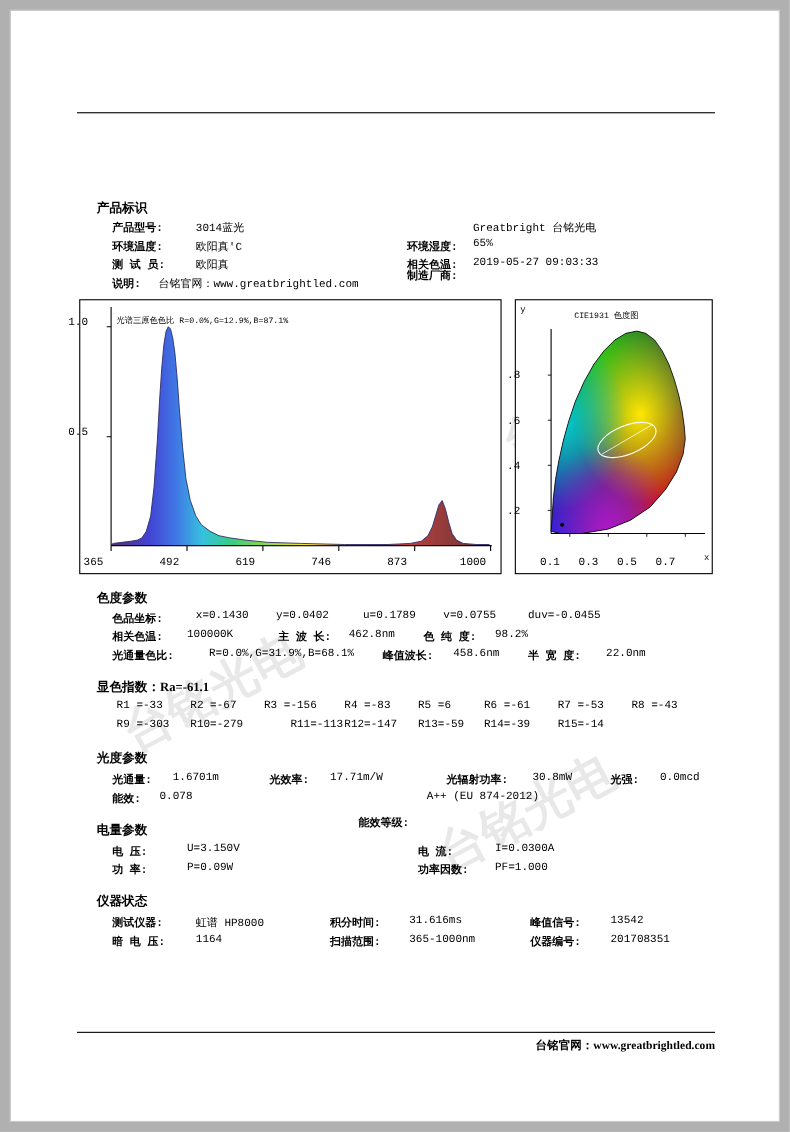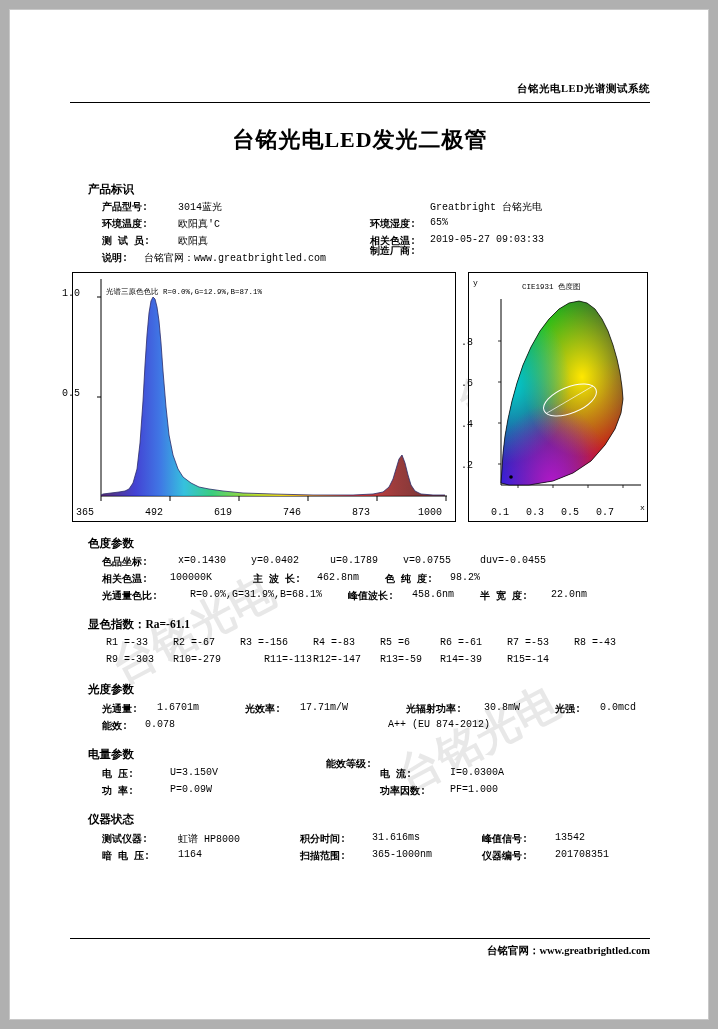--- a/index.html
+++ b/index.html
@@ -91,23 +91,21 @@
     text-align:right;
     font-family:"Liberation Serif", serif;
     font-weight:bold;font-size:10.5px;color:#000;
   }
 </style>
 </head>
 <body>
 
 <div class="page">
 
-  <div class="hdr">台铭光电LED光谱测试系统</div>
   <div class="hdr-rule"></div>
-  <div class="title">台铭光电LED发光二极管</div>
 
   <div class="wm" style="left:175px;top:300px;font-size:44px;transform:rotate(-28deg);">台铭光电</div>
   <div class="wm" style="left:440px;top:330px;font-size:40px;transform:rotate(-28deg);">台铭光电</div>
   <div class="wm" style="left:95px;top:590px;font-size:44px;transform:rotate(-28deg);">台铭光电</div>
   <div class="wm" style="left:380px;top:700px;font-size:44px;transform:rotate(-28deg);">台铭光电</div>
 
   <div class="sec" id="sec-prod">产品标识</div>
 
   <div class="row rowb prod-l" style="top:190px;">产品型号:</div>
   <div class="row prod-l" style="top:190px;left:168px;">3014蓝光</div>
@@ -316,21 +314,21 @@
   <div class="row" style="left:147px;top:692px;">1.6701m</div>
   <div class="row rowb" style="left:235px;top:692px;">光效率:</div>
   <div class="row" style="left:290px;top:692px;">17.71m/W</div>
   <div class="row rowb" style="left:396px;top:692px;">光辐射功率:</div>
   <div class="row" style="left:474px;top:692px;">30.8mW</div>
   <div class="row rowb" style="left:545px;top:692px;">光强:</div>
   <div class="row" style="left:590px;top:692px;">0.0mcd</div>
 
   <div class="row rowb" style="left:92px;top:709px;">能效:</div>
   <div class="row" style="left:135px;top:709px;">0.078</div>
-  <div class="row rowb" style="left:300px;top:747px;padding-left:16px;">能效等级:</div>
+  <div class="row rowb" style="left:300px;top:731px;padding-left:16px;">能效等级:</div>
   <div class="row" style="left:378px;top:709px;">A++ (EU 874-2012)</div>
 
   <div class="sec" style="left:78px;top:737px;">电量参数</div>
   <div class="row rowb" style="left:92px;top:757px;">电 压:</div>
   <div class="row" style="left:160px;top:757px;">U=3.150V</div>
   <div class="row rowb" style="left:370px;top:757px;">电 流:</div>
   <div class="row" style="left:440px;top:757px;">I=0.0300A</div>
 
   <div class="row rowb" style="left:92px;top:774px;">功 率:</div>
   <div class="row" style="left:160px;top:774px;">P=0.09W</div>

